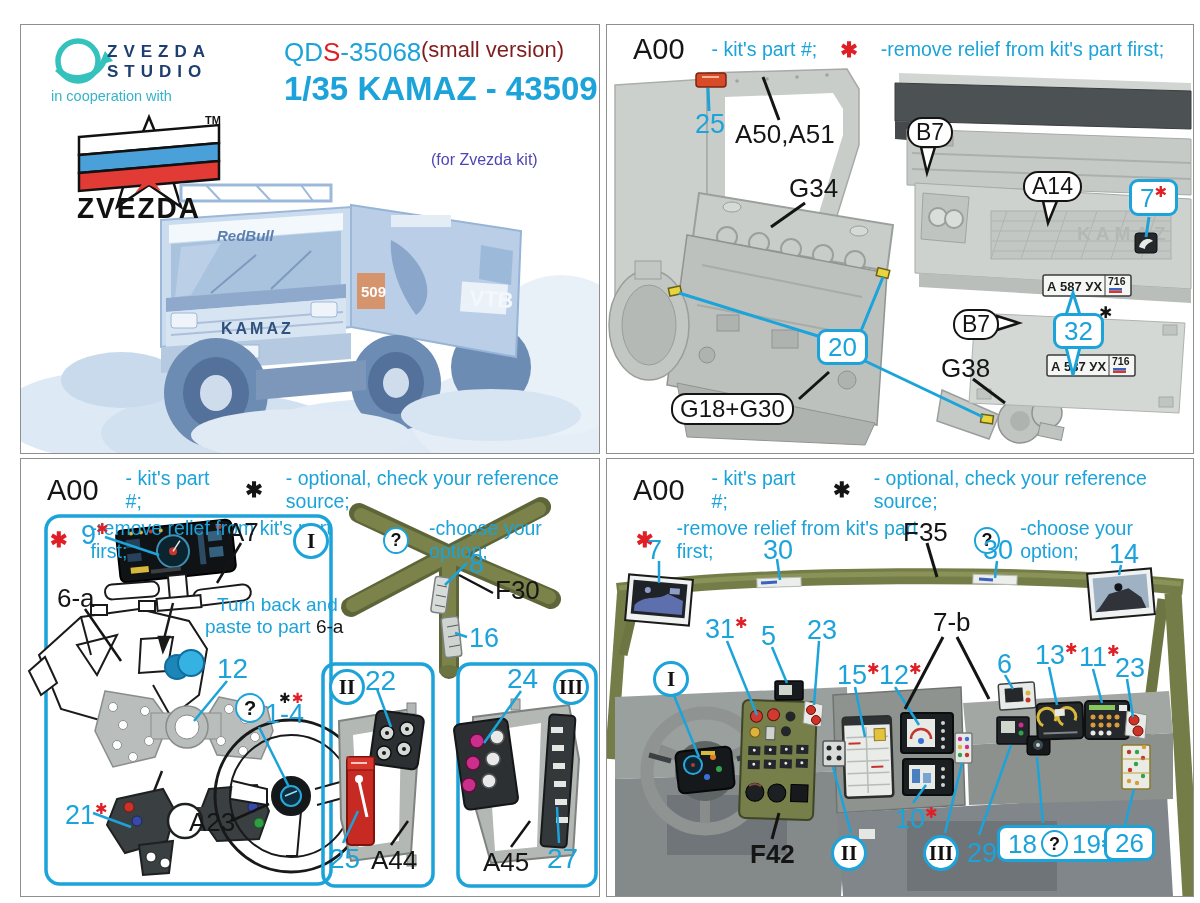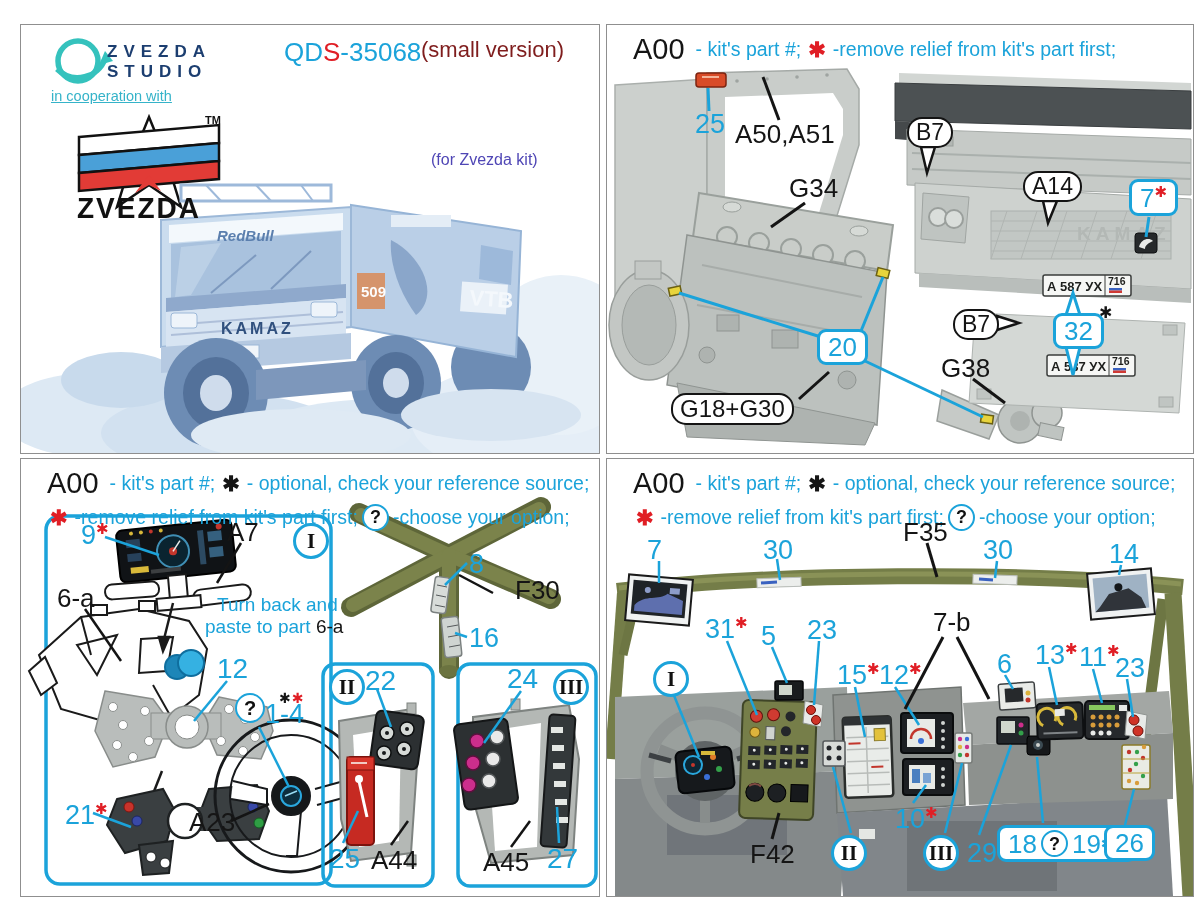--- a/index.html
+++ b/index.html
@@ -16,27 +16,27 @@
   .boxteal{border:3px solid #1ba3da;border-radius:9px;background:#fff;padding:2px 8px;color:#1ba3da;font-size:26px;}
   .bub{border:2.5px solid #141414;border-radius:15px;background:#fff;color:#141414;font-size:23px;padding:2px 7px;}
   .rnc{width:30px;height:30px;border:3px solid #1ba3da;border-radius:50%;background:#fff;color:#111;
     font-family:"Liberation Serif",serif;font-weight:bold;font-size:21px;display:flex;align-items:center;justify-content:center;}
   .qcirc{display:inline-flex;width:27px;height:27px;border:2.5px solid #1ba3da;border-radius:50%;color:#111;
     font-weight:bold;font-size:18px;align-items:center;justify-content:center;background:#fff;box-sizing:border-box;}
   .hdr{position:absolute;left:26px;top:8px;color:#1ba3da;font-size:19.5px;}
   .hdr .a00{color:#151515;font-size:29px;margin-right:7px;vertical-align:-2px;}
   .hdr .bigstar{font-size:21px;font-weight:bold;margin:0 3px;}
   .hdr .bigstar.r{color:#e01e25;} .hdr .bigstar.k{color:#151515;}
-  .hline{margin-bottom:4px;display:flex;align-items:center;gap:4px;}
+  .hline{margin-bottom:4px;display:flex;align-items:center;gap:20px;}
   .stack{display:inline-flex;flex-direction:column;line-height:.8;vertical-align:top;}
   .stack .stars{font-size:14px;letter-spacing:1px;margin-left:14px;}
   .stack .stars .k{color:#151515;} .stack .stars .r{color:#e01e25;}
   
   .q-name{color:#1c3e70;font-weight:bold;font-size:17px;letter-spacing:6px;}
-  .coop{color:#35b3c9;font-size:14.5px;text-decoration:underline;}
+  .coop{color:#35b3c9;font-size:14.5px;}
   .zv-word{color:#111;font-weight:bold;font-size:28px;letter-spacing:2px;transform:scaleY(1.05);}
   .tm{color:#111;font-weight:bold;font-size:11px;}
   .code{font-size:26px;color:#1ba3da;}
   .code .s{color:#e01e25;}
   .smallver{font-size:22px;color:#7f1d1d;}
   .kamaz-title{font-size:33px;font-weight:bold;color:#1ba3da;}
   .subtitle{font-size:30px;color:#1ba3da;letter-spacing:1px;}
   .forkit{font-size:16px;color:#4f46b5;}
   .note-teal{color:#1ba3da;font-size:19px;}
   .note-teal .p{color:#151515;}
@@ -113,20 +113,21 @@
       <text x="340" y="272" font-size="15" font-weight="bold" fill="#fdfdfd">509</text>
     </g>
   </svg>
   <div class="lbl q-name" style="left:86px;top:18px;">ZVEZDA</div>
   <div class="lbl q-name" style="left:86px;top:38px;">STUDIO</div>
   <div class="lbl coop" style="left:30px;top:64px;">in cooperation with</div>
   <div class="lbl tm" style="left:184px;top:90px;">TM</div>
   <div class="lbl zv-word" style="left:56px;top:170px;">ZVEZDA</div>
   <div class="lbl code" style="left:263px;top:14px;"><span>QD</span><span class="s">S</span><span>-35068</span></div>
   <div class="lbl smallver" style="left:400px;top:14px;">(small version)</div>
+  <div class="lbl kamaz-title" style="left:263px;top:47px;">1/35  KAMAZ - 43509</div>
   <div class="lbl forkit" style="left:410px;top:127px;">(for Zvezda kit)</div>
 </div>
 
 <div class="quad" style="left:606px;top:24px;width:586px;height:428px;">
   <svg class="art" width="586" height="428" viewBox="0 0 586 428">
 
     <polygon points="8,60 100,54 100,300 8,306" fill="#ccd0cd" stroke="#aaafac" stroke-width="1.5"></polygon>
     <polygon points="100,48 240,44 252,64 252,120 196,300 100,300" fill="#c9cdca" stroke="#a5aaa7" stroke-width="1.5"></polygon>
     <polygon points="118,72 226,68 236,84 236,110 186,272 118,272" fill="#ffffff"></polygon>
     <circle cx="130" cy="56" r="1.8" fill="#9fa4a1"></circle>
@@ -484,21 +485,21 @@
   <div class="lbl note-teal" style="left:196px;top:136px;">Turn back and</div>
   <div class="lbl note-teal" style="left:184px;top:158px;"><span>paste to part</span> <span class="p">6-a</span></div>
   <div class="lbl co28" style="left:196px;top:196px;">12</div>
   <div class="lbl" style="left:214px;top:234px;"><span class="qcirc" style="width:30px;height:30px;font-size:20px;">?</span><span class="stack">
           <span class="stars"><span class="k">✱</span><span class="r">✱</span></span>
           <span class="co">1-4</span>
         </span></div>
   <div class="lbl co" style="left:44px;top:342px;"><span>21</span><sup class="st r">✱</sup></div>
   <div class="lbl bk" style="left:168px;top:350px;">A23</div>
   <div class="lbl co" style="left:448px;top:92px;">8</div>
-  <div class="lbl bk" style="left:474px;top:118px;margin-left:20px;">F30</div>
+  <div class="lbl bk" style="left:474px;top:118px;">F30</div>
   <div class="lbl co" style="left:448px;top:166px;">16</div>
   <div class="lbl rnc" style="left:308px;top:210px;">II</div>
   <div class="lbl co28" style="left:344px;top:208px;">22</div>
   <div class="lbl co28" style="left:308px;top:386px;">25</div>
   <div class="lbl bk" style="left:350px;top:388px;">A44</div>
   <div class="lbl co28" style="left:486px;top:206px;">24</div>
   <div class="lbl rnc" style="left:532px;top:210px;">III</div>
   <div class="lbl bk" style="left:462px;top:390px;">A45</div>
   <div class="lbl co28" style="left:526px;top:386px;">27</div>
 </div>
@@ -774,21 +775,21 @@
   <div class="lbl co" style="left:200px;top:158px;">23</div>
   <div class="lbl co" style="left:230px;top:202px;"><span>15</span><sup class="st r">✱</sup></div>
   <div class="lbl co" style="left:272px;top:202px;"><span>12</span><sup class="st r">✱</sup></div>
   <div class="lbl bk" style="left:326px;top:150px;">7-b</div>
   <div class="lbl co" style="left:390px;top:192px;">6</div>
   <div class="lbl co" style="left:428px;top:182px;"><span>13</span><sup class="st r">✱</sup></div>
   <div class="lbl co" style="left:472px;top:184px;"><span>11</span><sup class="st r">✱</sup></div>
   <div class="lbl co" style="left:508px;top:196px;">23</div>
   <div class="lbl rnc" style="left:46px;top:202px;">I</div>
   <div class="lbl co" style="left:288px;top:346px;"><span>10</span><sup class="st r">✱</sup></div>
-  <div class="lbl bk" style="left:143px;top:382px;">F42</div>
+  <div class="lbl bk" style="left:143px;top:382px;font-weight:bold;">F42</div>
   <div class="lbl rnc" style="left:224px;top:376px;">II</div>
   <div class="lbl rnc" style="left:316px;top:376px;">III</div>
   <div class="lbl co" style="left:352px;top:380px;padding-left:8px;"><span>29</span><sup class="st r">✱</sup></div>
   <div class="lbl boxteal" style="left:390px;top:366px;display:flex;align-items:center;gap:4px;">
     <span>18</span>
     <span class="qcirc">?</span>
     <span>19</span>
         <sup class="st" style="margin-left:-4px;"><span class="k">✱</span><span class="r">✱</span></sup>
   </div>
   <div class="lbl boxteal" style="left:497px;top:366px;">26</div>

